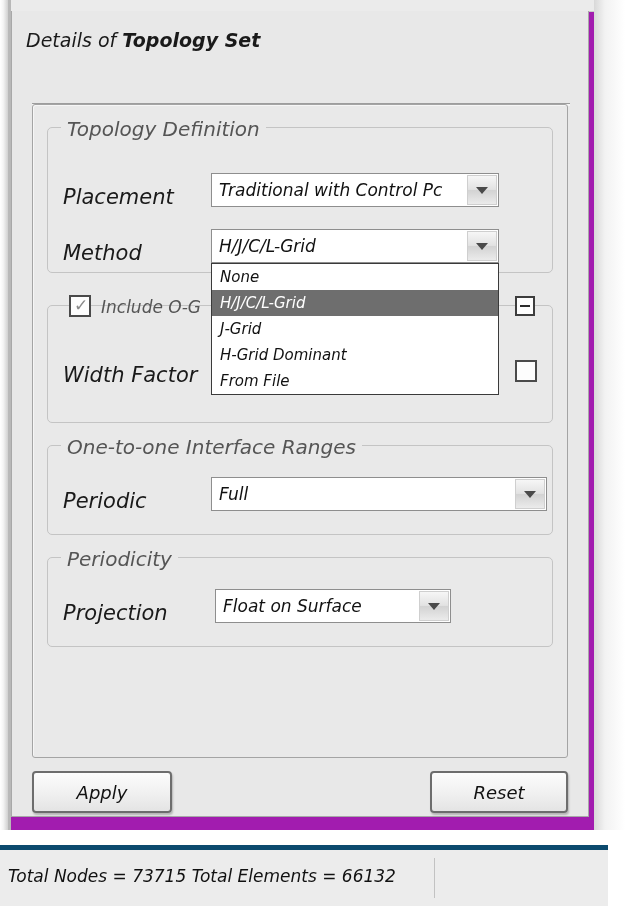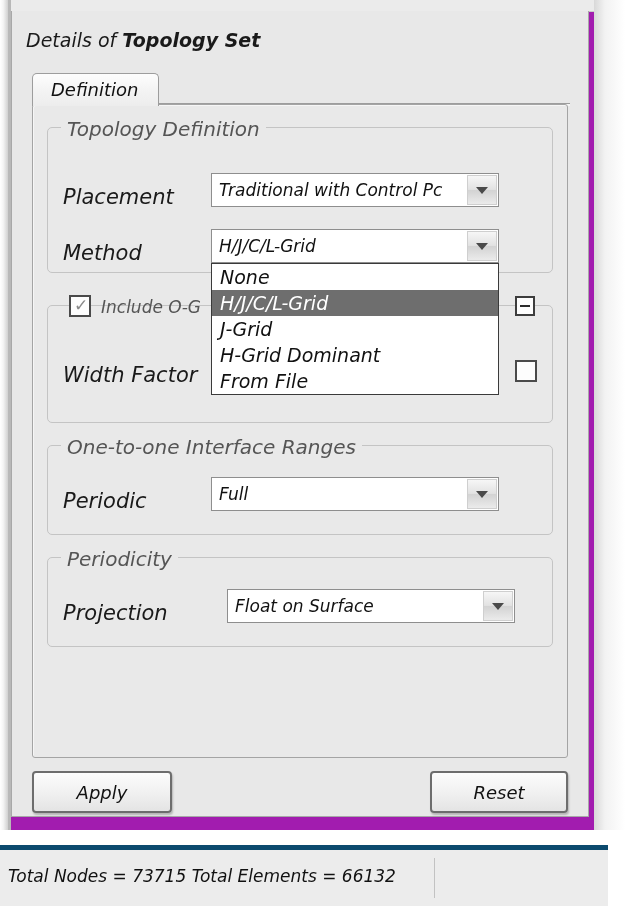--- a/index.html
+++ b/index.html
@@ -145,21 +145,21 @@
   .popup {
     position: absolute;
     background: #ffffff;
     border: 1px solid #3a3a3a;
     box-sizing: border-box;
     z-index: 50;
   }
   .popup-item {
     height: 26px; line-height: 26px;
     padding-left: 8px;
-    font-size: 19px; color: #111;
+    font-size: 15px; color: #111;
     white-space: nowrap;
   }
   .popup-item.selected {
     background: #6e6e6e;
     color: #ffffff;
   }
 
   
   .checkbox {
     position: absolute;
@@ -238,21 +238,20 @@
   <div class="win-right-edge"></div>
 
   <div class="panel">
 
     <div class="panel-title">
       <span>Details of </span><b>Topology Set</b>
     </div>
 
     <div class="tab-row">
       <div class="tab-fill"></div>
-      <div class="tab">Definition</div>
     </div>
 
     <div class="tab-page">
 
       <div class="group" style="left:14px; top:22px; width:506px; height:146px;">
         <div class="group-label">Topology Definition</div>
       </div>
 
       <div class="field-label" style="left:30px; top:80px;">Placement</div>
       <div class="combo" style="left:178px; top:68px; width:288px;align-items:center;">
@@ -280,32 +279,32 @@
         <span class="minus"></span>
       </div>
 
       <div class="field-label" style="left:30px; top:258px;">Width Factor</div>
       <div class="checkbox" style="left:482px; top:255px;"></div>
 
       <div class="group" style="left:14px; top:340px; width:506px; height:90px;">
         <div class="group-label">One-to-one Interface Ranges</div>
       </div>
       <div class="field-label" style="left:30px; top:384px;">Periodic</div>
-      <div class="combo" style="left:178px; top:372px; width:288px;">
+      <div class="combo" style="left:178px; top:372px; width:336px;">
         <span class="combo-text">Full</span>
         <span class="combo-btn">
           <span class="chev"></span>
         </span>
       </div>
 
       <div class="group" style="left:14px; top:452px; width:506px; height:90px;">
         <div class="group-label">Periodicity</div>
       </div>
       <div class="field-label" style="left:30px; top:496px;">Projection</div>
-      <div class="combo" style="left:194px; top:484px; width:288px;">
+      <div class="combo" style="left:182px; top:484px; width:236px;">
         <span class="combo-text">Float on Surface</span>
         <span class="combo-btn">
           <span class="chev"></span>
         </span>
       </div>
 
       <div class="popup" style="left:178px; top:158px; width:288px;">
         <div class="popup-item">None</div>
         <div class="popup-item selected">H/J/C/L-Grid</div>
         <div class="popup-item">J-Grid</div>

